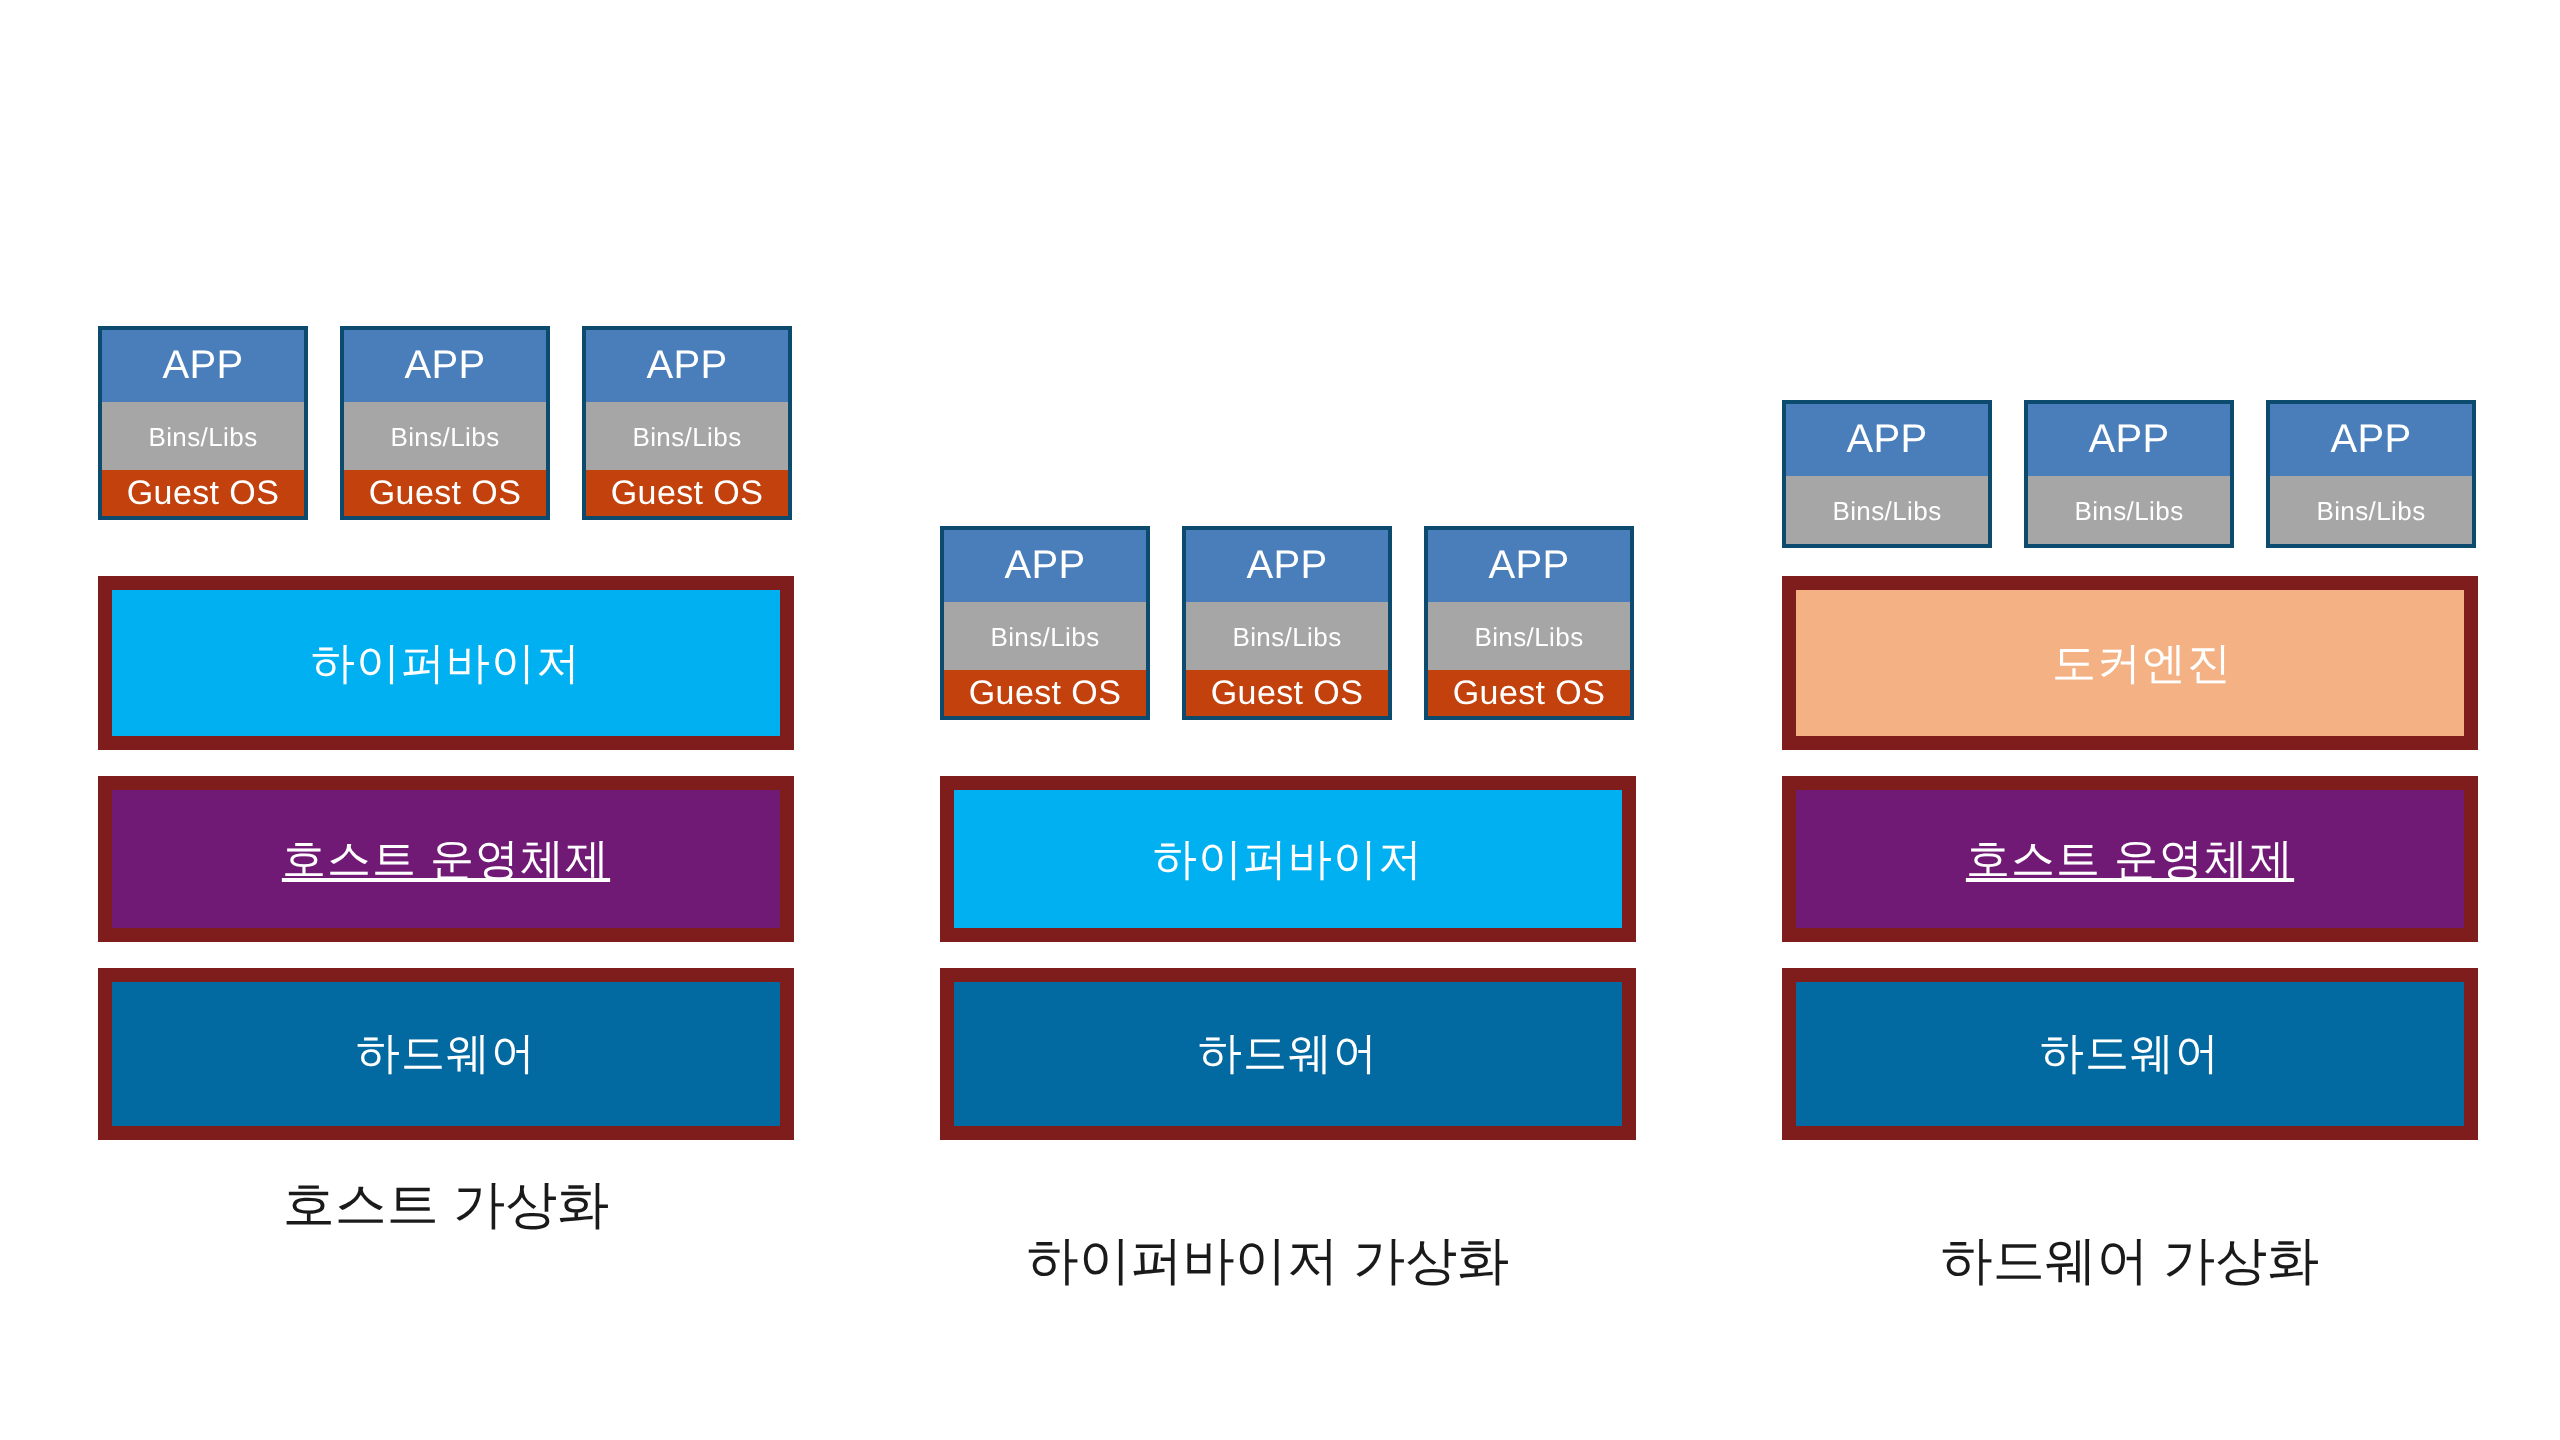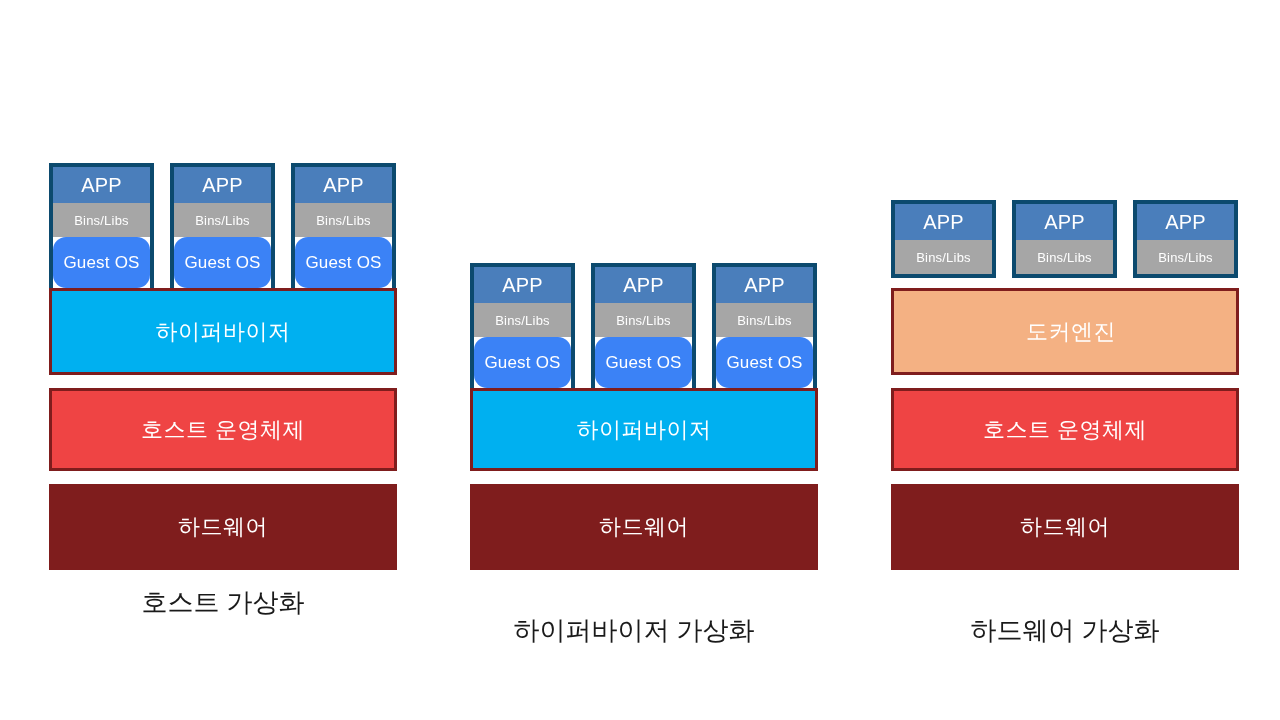--- a/index.html
+++ b/index.html
@@ -24,21 +24,21 @@
     height: 720px;
   }
   
   .stack-row {
     position: absolute;
     display: flex;
     gap: 16px;
   }
   .stack {
     width: 105px;
-    border: 4px solid #0c4a6e;
+    border: 2px solid #0c4a6e;
     box-sizing: border-box;
     background: #ffffff;
   }
   .seg {
     display: flex;
     align-items: center;
     justify-content: center;
     box-sizing: border-box;
     color: #ffffff;
     white-space: nowrap;
@@ -48,41 +48,40 @@
     height: 36px;
     background: #4a7ebb;
     font-size: 20px;
   }
   .seg-bins {
     height: 34px;
     background: #a6a6a6;
     font-size: 13px;
   }
   .seg-guest {
-    height: 51px;
-    background: #3b82f6;
+    height: 23px;
+    background: #c2410c;
     font-size: 17px;
-    border-radius: 13px;
   }
   
   .bar {
     position: absolute;
     width: 348px;
-    border: 3px solid #7f1d1d;
+    border: 7px solid #7f1d1d;
     box-sizing: border-box;
     display: flex;
     align-items: center;
     justify-content: center;
     color: #ffffff;
     font-size: 22px;
     letter-spacing: 0.5px;
   }
   .bar-hypervisor { background: #00b0f0; }
-  .bar-hostos     { background: #ef4444; }
-  .bar-hardware   { background: #7f1d1d; }
+  .bar-hostos     { background: #701a75; text-decoration: underline; }
+  .bar-hardware   { background: #0369a1; }
   .bar-docker     { background: #f4b183; }
 
   .caption {
     position: absolute;
     width: 348px;
     text-align: center;
     font-size: 26px;
     color: #1a1a1a;
     white-space: nowrap;
   }

